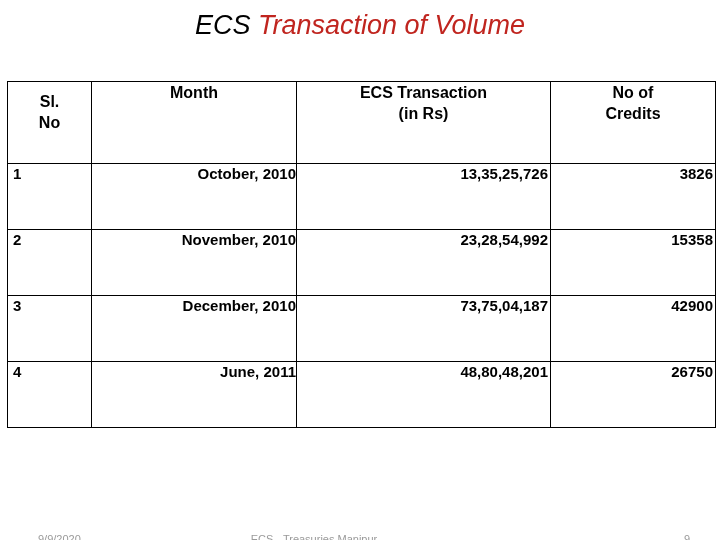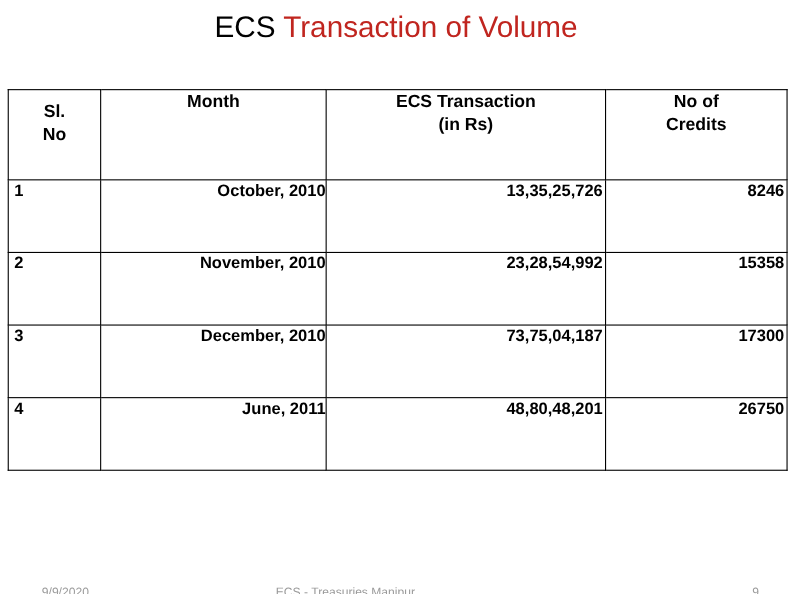--- a/index.html
+++ b/index.html
@@ -20,20 +20,21 @@
   .slide-title {
     position: absolute;
     left: 0;
     top: 8px;
     width: 720px;
     text-align: center;
     font-size: 27px;
     line-height: 34px;
     font-weight: 400;
     white-space: nowrap;
+    font-style: italic;
   }
   .title-black { color: #000000; }
   .title-red   { color: #C0251F; }
 
   
   .table-wrap {
     position: absolute;
     left: 7px;
     top: 81px;
     width: 708px;
@@ -157,33 +158,33 @@
           <span>No of</span><br>
           <span>Credits</span>
         </th>
       </tr>
     </thead>
     <tbody>
       <tr>
         <td class="cell-slno">1</td>
         <td class="cell-month">October, 2010</td>
         <td class="cell-amount">13,35,25,726</td>
-        <td class="cell-credits">8246</td>
+        <td class="cell-credits">3826</td>
       </tr>
       <tr>
         <td class="cell-slno">2</td>
         <td class="cell-month">November, 2010</td>
         <td class="cell-amount">23,28,54,992</td>
         <td class="cell-credits">15358</td>
       </tr>
       <tr>
         <td class="cell-slno">3</td>
         <td class="cell-month">December, 2010</td>
         <td class="cell-amount">73,75,04,187</td>
-        <td class="cell-credits">17300</td>
+        <td class="cell-credits">42900</td>
       </tr>
       <tr>
         <td class="cell-slno">4</td>
         <td class="cell-month">June, 2011</td>
         <td class="cell-amount">48,80,48,201</td>
         <td class="cell-credits">26750</td>
       </tr>
     </tbody>
   </table>
 </div>

